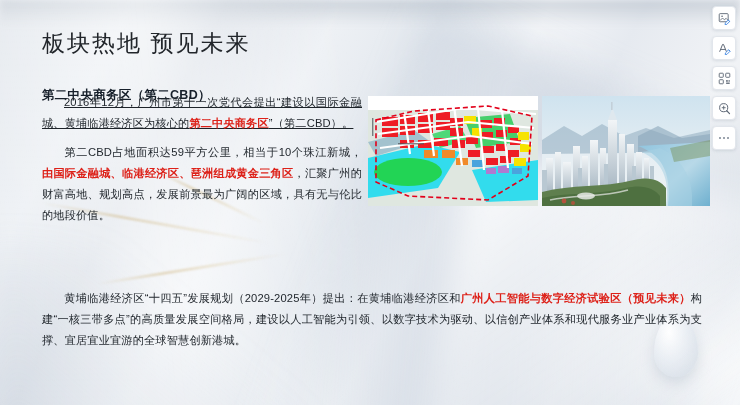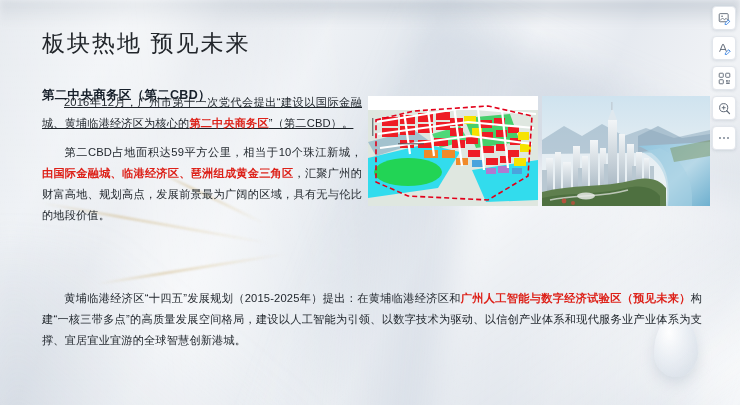--- a/index.html
+++ b/index.html
@@ -202,21 +202,21 @@
     <div class="para p1">
       <span class="indent"></span><span>2016年12月，广州市第十一次党代会提出“建设以国际金融城、黄埔临港经济区为核心的</span><span class="hl">第二中央商务区</span><span>”（第二CBD）。</span>
     </div>
 
     <div class="para p2">
       <span class="indent"></span><span>第二CBD占地面积达59平方公里，相当于10个珠江新城，</span><span class="hl">由国际金融城、临港经济区、琶洲组成黄金三角区</span><span>，汇聚广州的财富高地、规划高点，发展前景最为广阔的区域，具有无与伦比的地段价值。</span>
     </div>
 
 
     <div class="para p4">
-      <span class="indent"></span><span>黄埔临港经济区“十四五”发展规划（2015-2025年）提出：在黄埔临港经济区和</span><span class="hl">广州人工智能与数字经济试验区（预见未来）</span><span>构建“一核三带多点”的高质量发展空间格局，建设以人工智能为引领、以数字技术为驱动、以信创产业体系和现代服务业产业体系为支撑、宜居宜业宜游的全球智慧创新港城。</span>
+      <span class="indent"></span><span>黄埔临港经济区“十四五”发展规划（2029-2025年）提出：在黄埔临港经济区和</span><span class="hl">广州人工智能与数字经济试验区（预见未来）</span><span>构建“一核三带多点”的高质量发展空间格局，建设以人工智能为引领、以数字技术为驱动、以信创产业体系和现代服务业产业体系为支撑、宜居宜业宜游的全球智慧创新港城。</span>
     </div>
 
     <div class="photo photo-map">
       <svg viewBox="0 0 170 110" preserveAspectRatio="none" aria-hidden="true">
         <rect x="0" y="0" width="170" height="110" fill="#ffffff"></rect>
         <rect x="0" y="14" width="170" height="96" fill="#dfe7e0"></rect>
 
         <path d="M0 62 L58 48 L92 56 L70 92 L0 102 Z" fill="#32dced"></path>
         <path d="M104 74 L170 64 L170 104 L118 106 Z" fill="#32dced"></path>
         <path d="M0 46 L46 34 L60 44 L8 60 Z" fill="#8fb6c8" opacity="0.75"></path>

